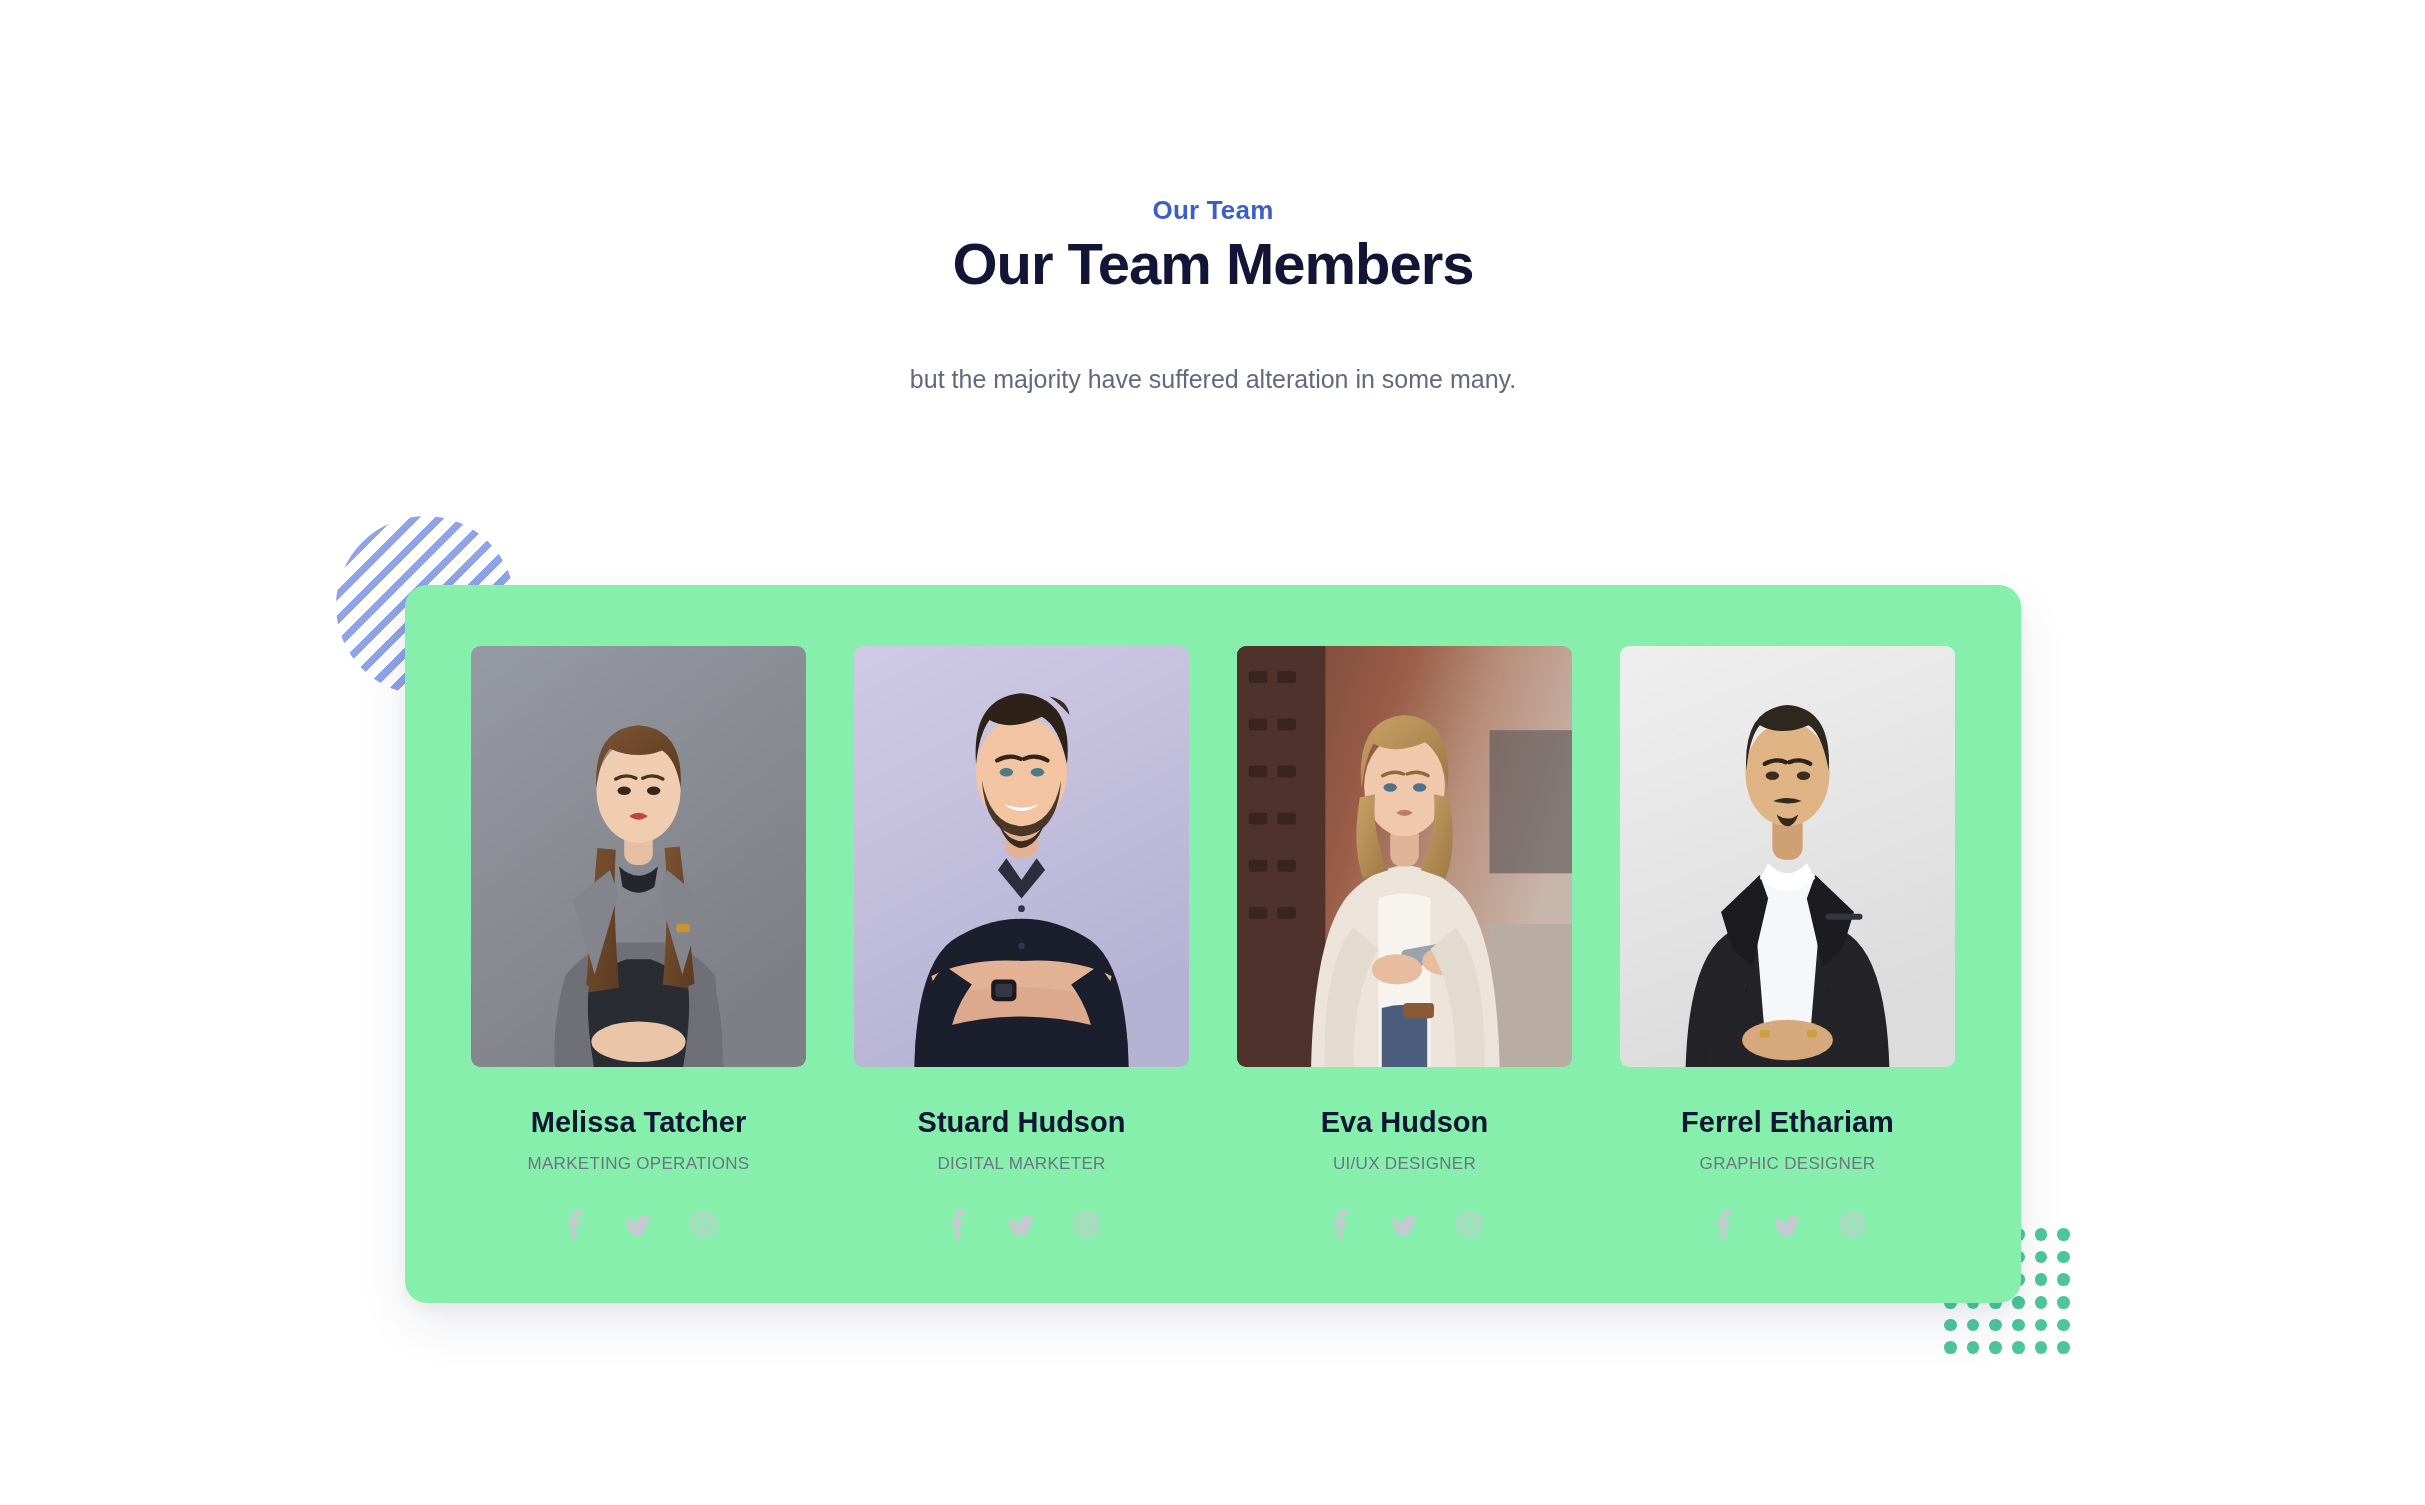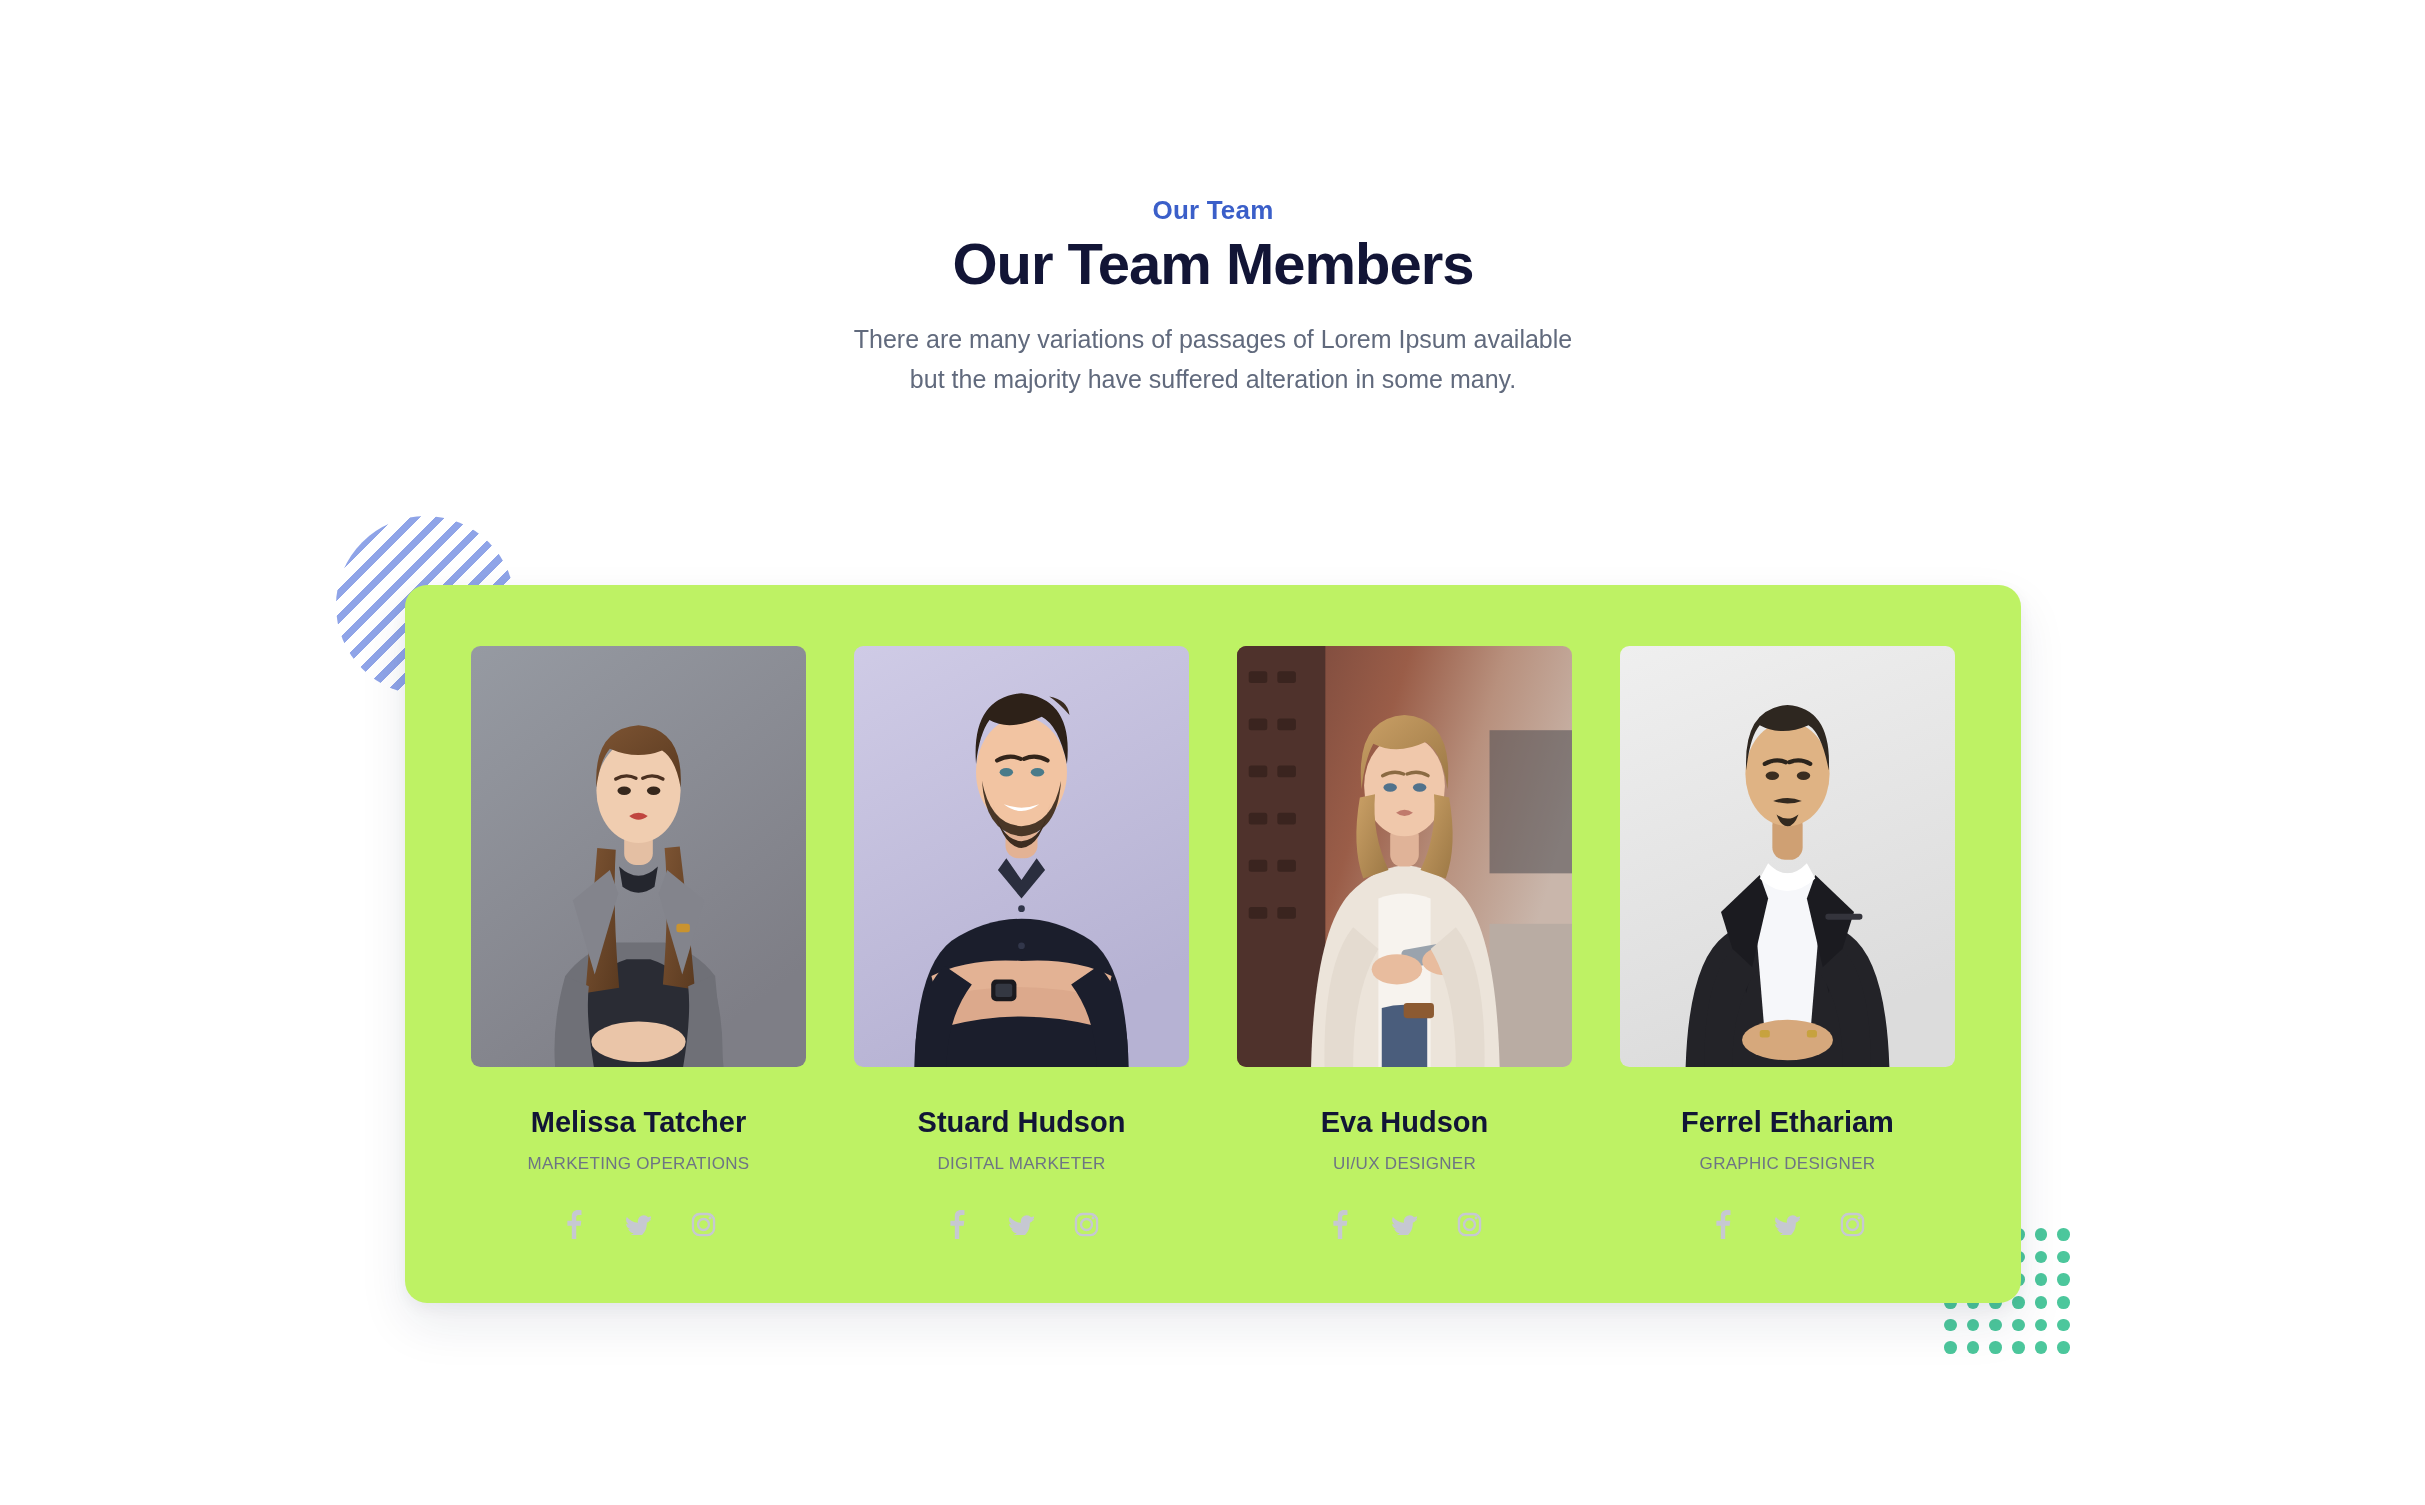--- a/index.html
+++ b/index.html
@@ -57,21 +57,21 @@
   .dot-grid span {
     width:12.6px; height:12.6px; border-radius:50%;
     background:#4cc79c;
     justify-self:center; align-self:center;
   }
 
   
   .team-card {
     position:absolute; left:405px; top:585px;
     width:1616px; height:718px;
-    background:#bef264;
+    background:#86efac;
     border-radius:22px;
     box-shadow:0 22px 49px rgba(26,34,66,.085),
                0 5px 15px rgba(26,34,66,.05);
     z-index:2;
     display:flex;
     align-items:flex-start;
     padding:61px 42px 0 42px;
   }
 
   .member {
@@ -117,21 +117,21 @@
 </style>
 </head>
 <body>
 
 <div class="page">
 
   <div class="heading-block">
     <div class="eyebrow">Our Team</div>
     <h1 class="title">Our Team Members</h1>
     <p class="subtitle">
-      <span>There are many variations of passages of Lorem Ipsum available</span><br>
+      <br>
       <span>but the majority have suffered alteration in some many.</span>
     </p>
   </div>
 
   <div class="stripe-circle"></div>
 
   <div class="dot-grid">
     <span></span>
       <span></span>
       <span></span>

